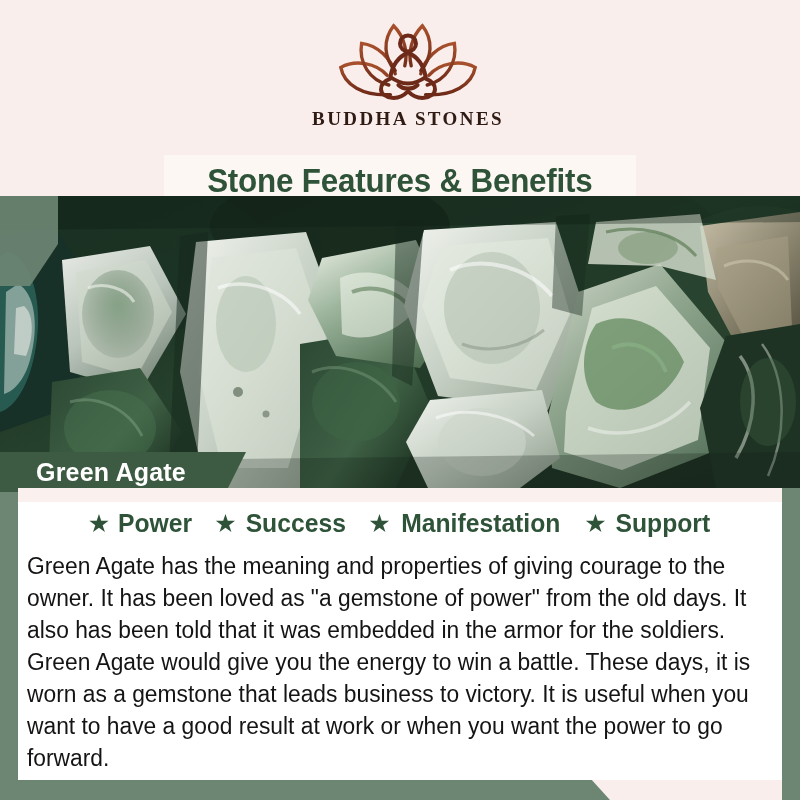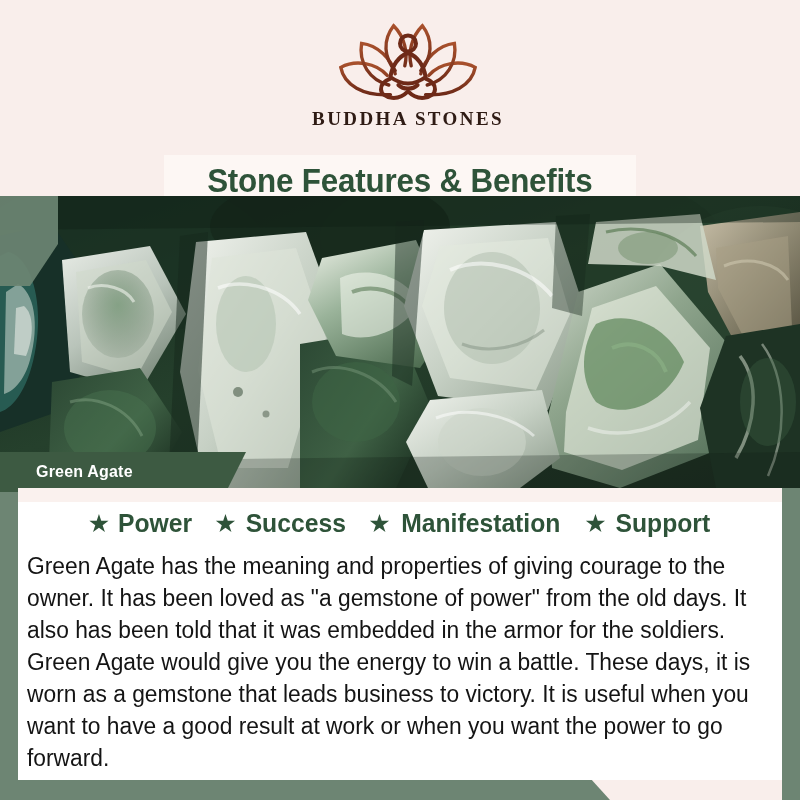--- a/index.html
+++ b/index.html
@@ -142,21 +142,21 @@
     top: 452px;
     width: 246px;
     height: 40px;
     background: #3d5a42;
     clip-path: polygon(0 0, 246px 0, 226px 40px, 0 40px);
     display: flex;
     align-items: center;
   }
   .name-text {
     margin-left: 36px;
-    font-size: 16px;
+    font-size: 25px;
     font-weight: 700;
     color: #ffffff;
     letter-spacing: 0.2px;
   }
 
   
   .body-panel {
     position: absolute;
     left: 18px;
     top: 488px;

